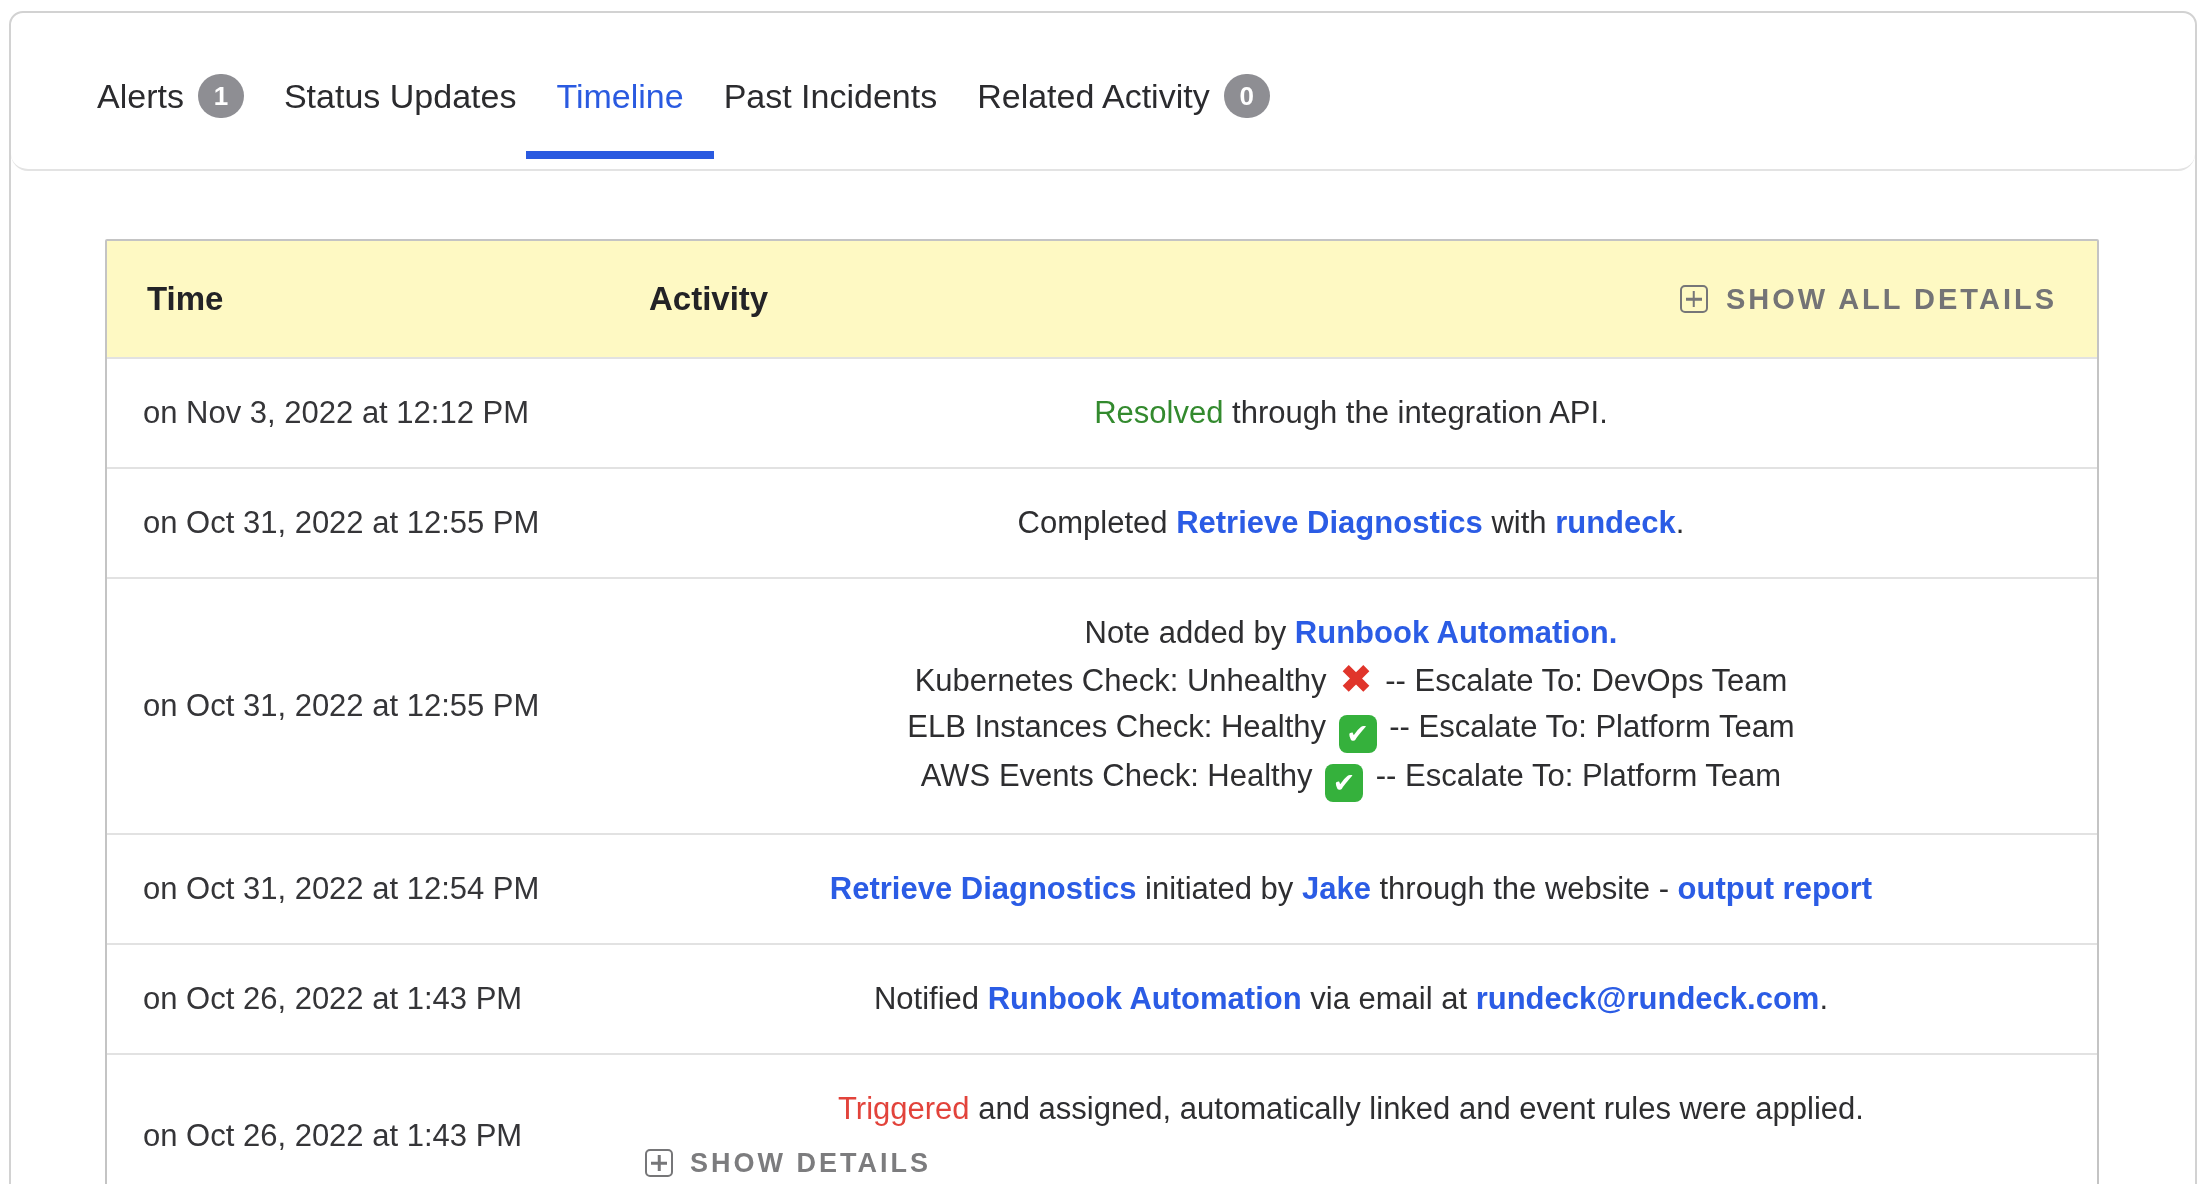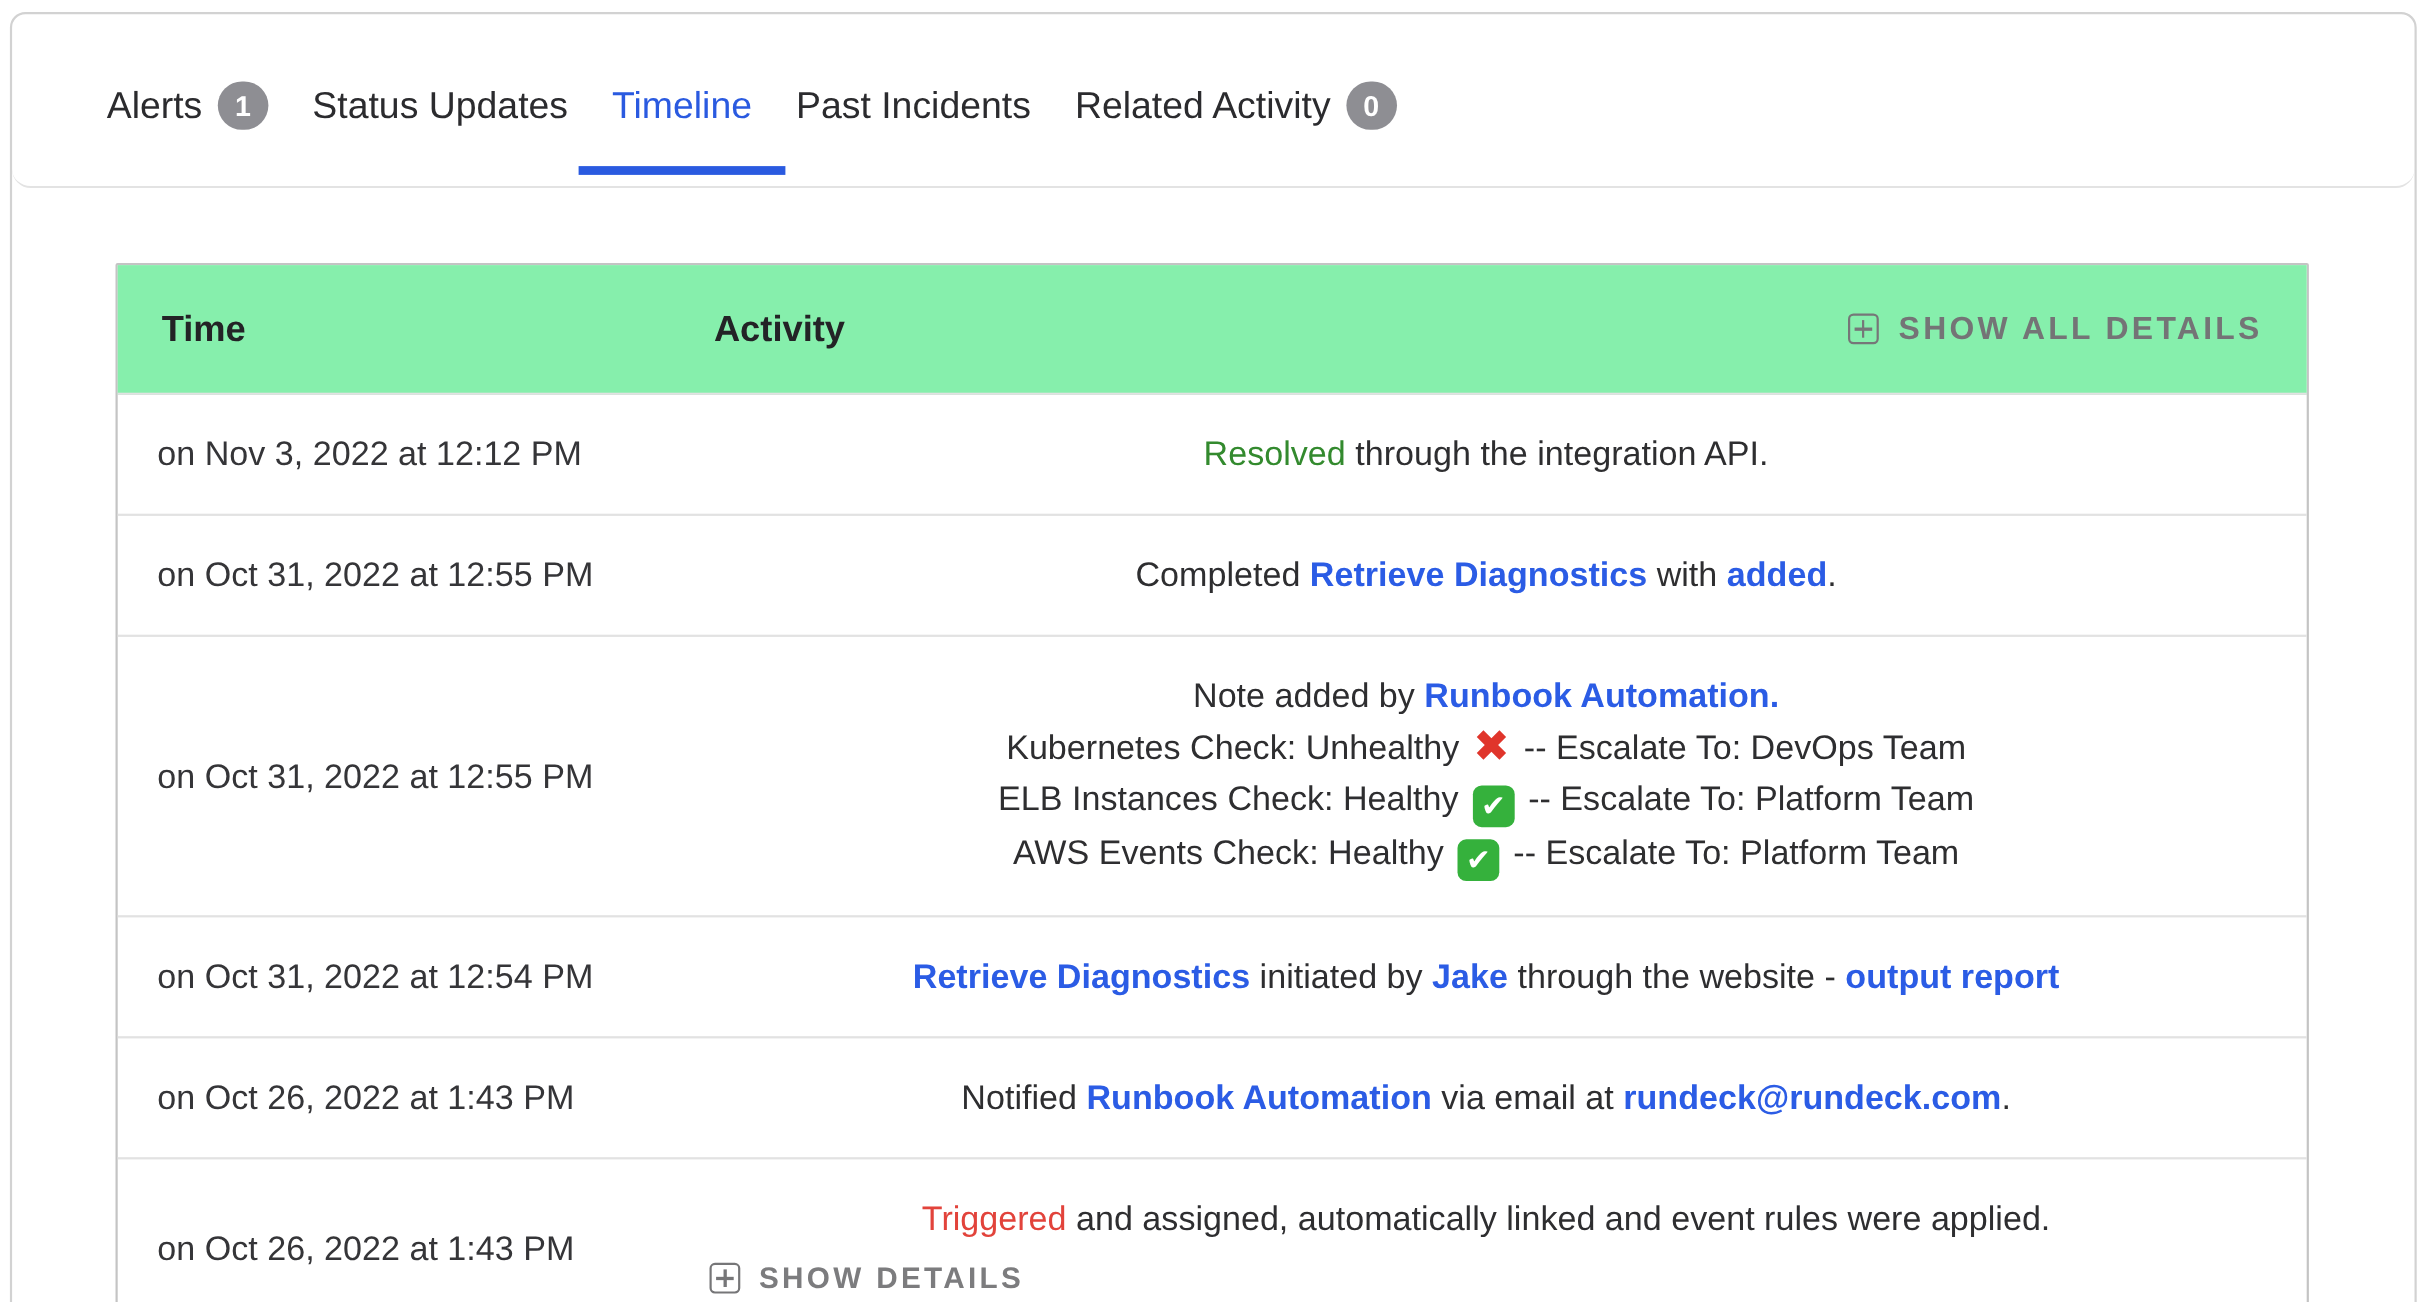--- a/index.html
+++ b/index.html
@@ -39,21 +39,21 @@
     color:#fff;font-size:26px;font-weight:700;box-sizing:border-box;
   }
   
   .table{
     margin:68px 96px 0 94px;
     border:2px solid #c4c4c4;border-radius:2px;
     background:#fff;
   }
   .thead{
     display:flex;align-items:center;height:116px;
-    background:#86efac;border-bottom:2px solid #e2e2e2;
+    background:#fef9c3;border-bottom:2px solid #e2e2e2;
     font-size:33px;font-weight:700;color:#232326;
   }
   .col-time{flex:none;width:502px;padding-left:40px;box-sizing:content-box;}
   .col-activity{flex:1 1 auto;}
   .col-details{
     flex:none;display:flex;align-items:center;gap:18px;
     padding-right:40px;margin-left:auto;
     color:#747476;font-size:29px;font-weight:700;letter-spacing:3px;
     cursor:pointer;white-space:nowrap;
   }
@@ -135,21 +135,21 @@
     <div>
         <div class="row">
           <div class="time">on Nov 3, 2022 at 12:12 PM</div>
           <div class="activity">
             <div class="line"><span class="seg green">Resolved</span><span class="seg plain"> through the integration API.</span></div>
           </div>
         </div>
         <div class="row">
           <div class="time">on Oct 31, 2022 at 12:55 PM</div>
           <div class="activity">
-            <div class="line"><span class="seg plain">Completed </span><span class="seg link">Retrieve Diagnostics</span><span class="seg plain"> with </span><span class="seg link">added</span><span class="seg plain">.</span></div>
+            <div class="line"><span class="seg plain">Completed </span><span class="seg link">Retrieve Diagnostics</span><span class="seg plain"> with </span><span class="seg link">rundeck</span><span class="seg plain">.</span></div>
           </div>
         </div>
         <div class="row">
           <div class="time">on Oct 31, 2022 at 12:55 PM</div>
           <div class="activity">
             <div class="line"><span class="seg plain">Note added by </span><span class="seg link">Runbook Automation.</span></div>
             <div class="line"><span class="seg plain">Kubernetes Check: Unhealthy </span><span class="cross-icon">✖</span><span class="seg plain"> -- Escalate To: DevOps Team</span></div>
             <div class="line"><span class="seg plain">ELB Instances Check: Healthy </span><span class="check-icon">✔</span><span class="seg plain"> -- Escalate To: Platform Team</span></div>
             <div class="line"><span class="seg plain">AWS Events Check: Healthy </span><span class="check-icon">✔</span><span class="seg plain"> -- Escalate To: Platform Team</span></div>
           </div>

